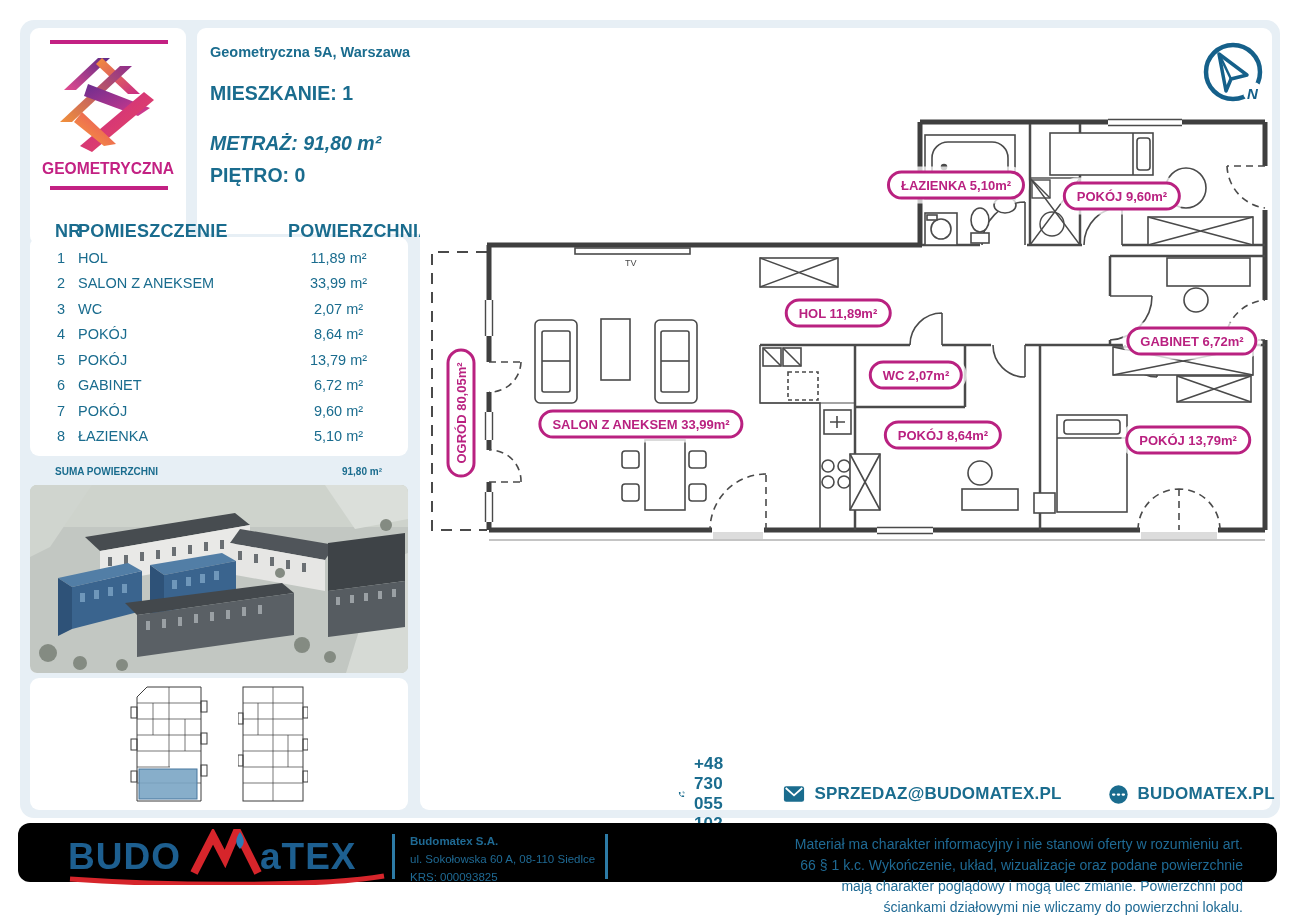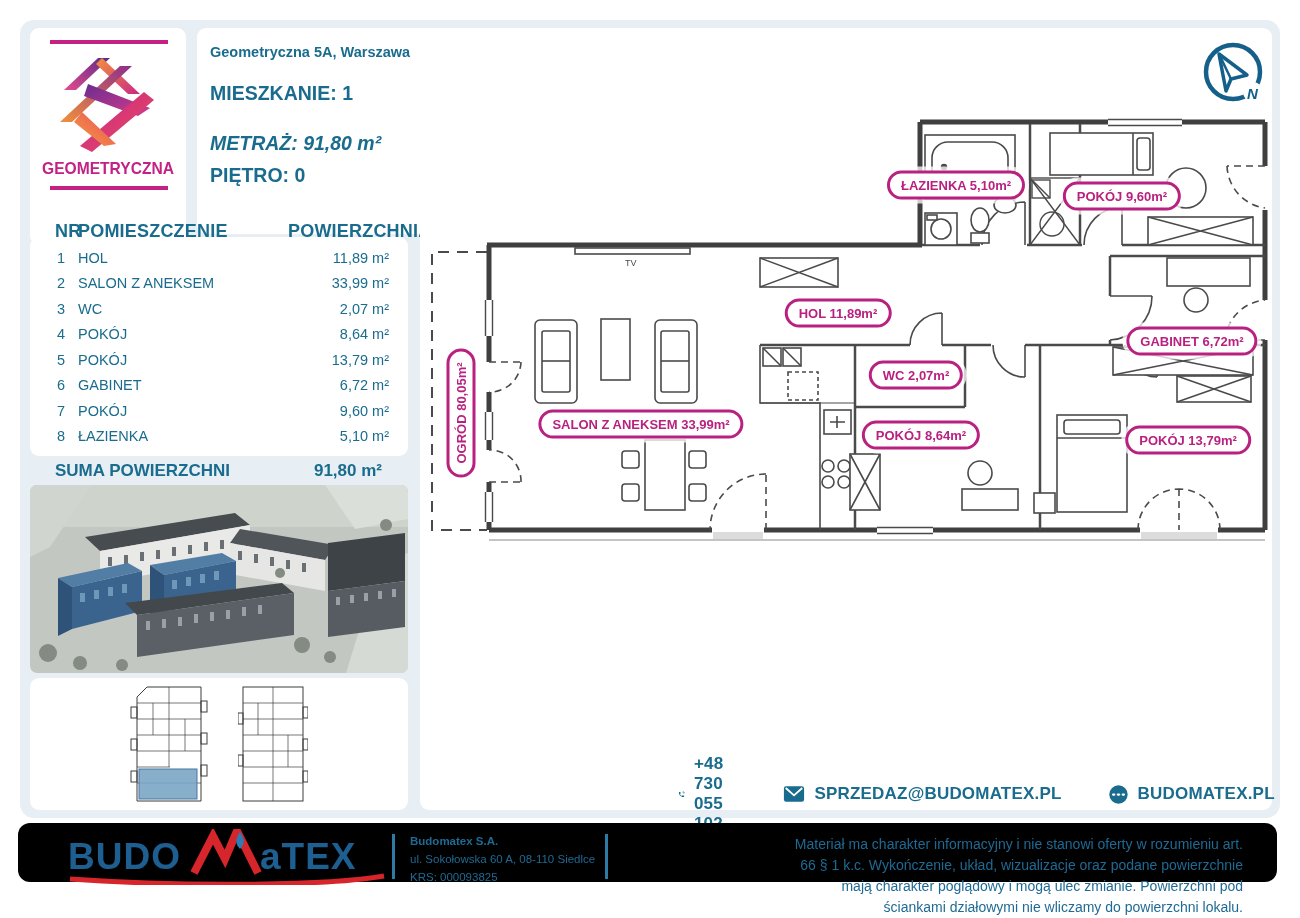--- a/index.html
+++ b/index.html
@@ -19,23 +19,23 @@
   .h-addr{top:16px;font-size:14.5px;}
   .h-big{font-size:19.5px;}
   
   #table-head{position:absolute;left:30px;top:211px;width:378px;height:24px;
       display:grid;grid-template-columns:48px 1fr 120px;align-items:center;
       padding:0;font-weight:bold;font-size:18px;letter-spacing:.2px;margin-top:8px;}
   #table-head .c1{padding-left:25px;} #table-head .c3{text-align:right;padding-right:26px;}
   #table-card{left:30px;top:237px;width:378px;height:219px;}
   .trow{display:grid;grid-template-columns:48px 1fr 120px;align-items:center;height:25.5px;font-size:14.5px;}
   #table-card .rows{padding-top:8px;}
-  .trow .c1{padding-left:27px;} .trow .c3{text-align:right;padding-right:19px;}
+  .trow .c1{padding-left:27px;} .trow .c3{text-align:center;padding-right:19px;}
   #table-sum{position:absolute;left:30px;top:459px;width:378px;height:24px;
-      display:grid;grid-template-columns:1fr 150px;align-items:center;font-weight:bold;font-size:17px;}
+      display:grid;grid-template-columns:1fr 150px;align-items:center;font-weight:bold;font-size:10px;}
   #table-sum .c1{padding-left:25px;} #table-sum .c2{text-align:right;padding-right:26px;}
   
   #photo-card{left:30px;top:485px;width:378px;height:188px;overflow:hidden;border-radius:7px;}
   #miniplans-card{left:30px;top:678px;width:378px;height:132px;display:flex;
       justify-content:center;align-items:center;gap:30px;}
   
   #plan-panel{left:420px;top:28px;width:852px;height:782px;}
   #plan-svg{position:absolute;left:0;top:0;}
   .pill{position:absolute;transform:translate(-50%,-50%);background:#fff;border:3px solid #b92180;
         color:#b92180;font-weight:bold;font-size:13px;line-height:1;padding:5px 11px;
@@ -455,21 +455,21 @@
         <text x="205" y="238" font-size="9" fill="#4a4a4a" stroke="none">TV</text>
       </g>
     </svg>
 
     <div class="pill" style="left:536px;top:157px;">ŁAZIENKA 5,10m²</div>
     <div class="pill" style="left:702px;top:168px;">POKÓJ 9,60m²</div>
     <div class="pill" style="left:418px;top:285px;">HOL 11,89m²</div>
     <div class="pill" style="left:772px;top:295px;margin-top:18px;">GABINET 6,72m²</div>
     <div class="pill" style="left:496px;top:347px;">WC 2,07m²</div>
     <div class="pill" style="left:221px;top:396px;">SALON Z ANEKSEM 33,99m²</div>
-    <div class="pill" style="left:501px;top:407px;">POKÓJ 8,64m²</div>
+    <div class="pill" style="left:523px;top:407px;">POKÓJ 8,64m²</div>
     <div class="pill" style="left:768px;top:412px;">POKÓJ 13,79m²</div>
     <div class="pill vert" style="left:41px;top:385px;">OGRÓD 80,05m²</div>
 
     <svg id="compass" width="76" height="76" viewBox="0 0 76 76">
       <circle cx="38" cy="38" r="27" stroke="#15608a" stroke-width="4.5" fill="none"></circle>
       <circle cx="58" cy="58" r="10" fill="#ffffff"></circle>
       <path d="M24,20 L52,41 L36,45 L31,57 Z" fill="none" stroke="#15608a" stroke-width="3.5" stroke-linejoin="round"></path>
       <path d="M24,20 L36,45" fill="none" stroke="#15608a" stroke-width="2.5"></path>
       <text x="52" y="65" font-size="15" font-weight="bold" font-style="italic" fill="#15608a">N</text>
     </svg>

